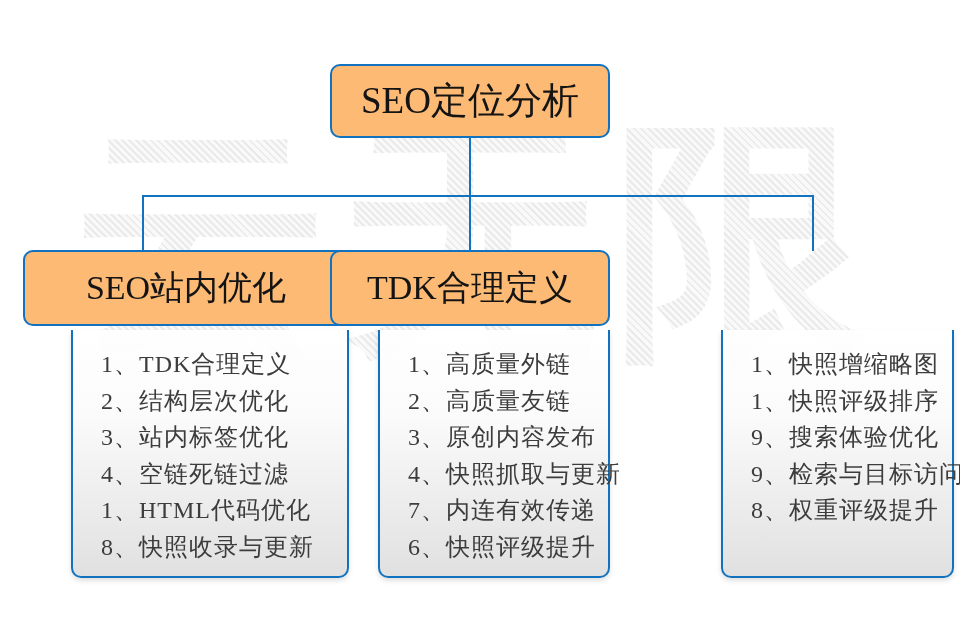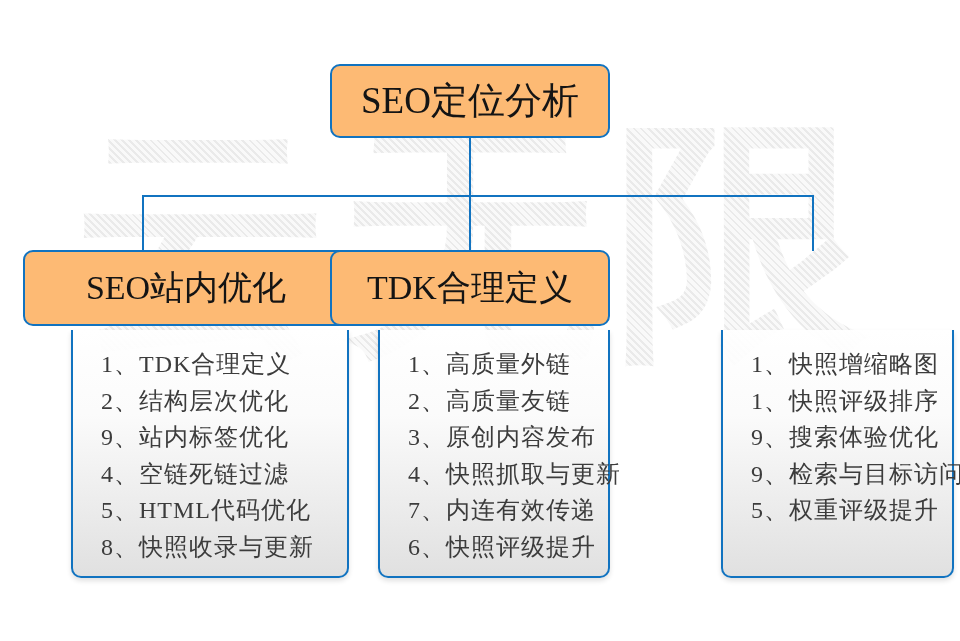--- a/index.html
+++ b/index.html
@@ -64,23 +64,23 @@
     <span>SEO定位分析</span>
   </div>
 
   <div class="col c1">
     <div class="node hdr">
       <span>SEO站内优化</span>
     </div>
     <div class="panel">
       <div class="item">1、TDK合理定义</div>
       <div class="item">2、结构层次优化</div>
-      <div class="item">9、站内标签优化</div>
+      <div class="item">3、站内标签优化</div>
       <div class="item">4、空链死链过滤</div>
-      <div class="item">5、HTML代码优化</div>
+      <div class="item">1、HTML代码优化</div>
       <div class="item">8、快照收录与更新</div>
     </div>
   </div>
 
   <div class="col c2">
     <div class="node hdr">
       <span>TDK合理定义</span>
     </div>
     <div class="panel">
       <div class="item">1、高质量外链</div>
@@ -91,17 +91,17 @@
       <div class="item">6、快照评级提升</div>
     </div>
   </div>
 
   <div class="col c3">
     <div class="panel">
       <div class="item">1、快照增缩略图</div>
       <div class="item">1、快照评级排序</div>
       <div class="item">9、搜索体验优化</div>
       <div class="item">9、检索与目标访问</div>
-      <div class="item">5、权重评级提升</div>
+      <div class="item">8、权重评级提升</div>
     </div>
   </div>
 
 </div>
 
 </body></html>

